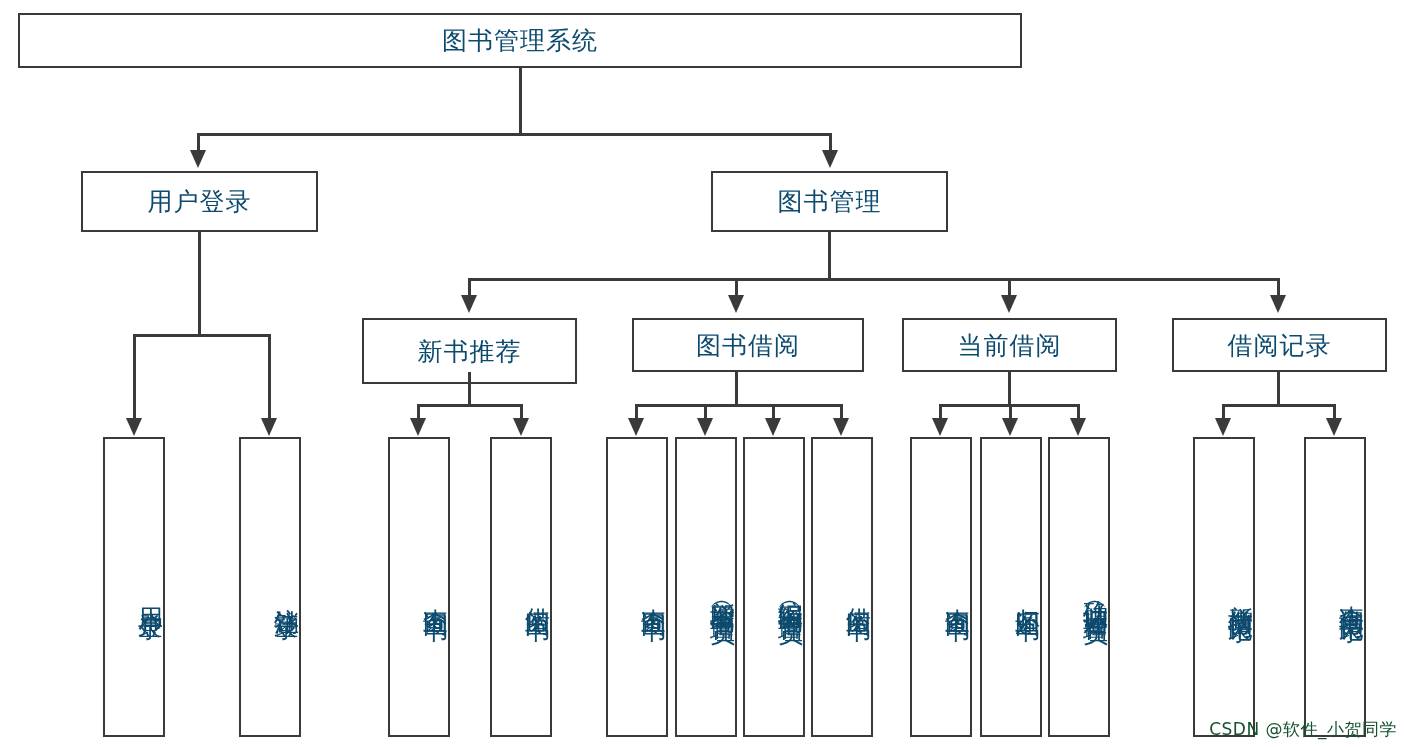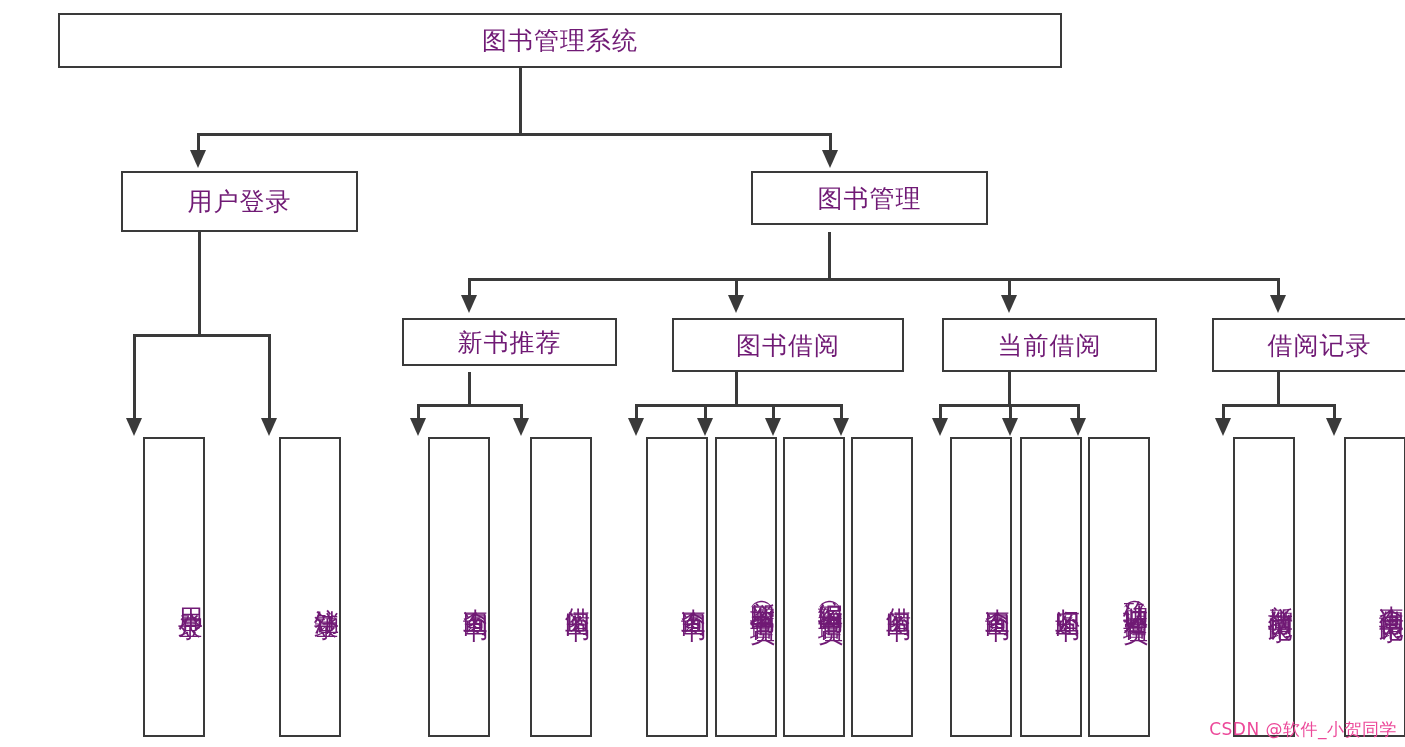--- a/index.html
+++ b/index.html
@@ -18,22 +18,21 @@
     overflow: hidden;
   }
   .node {
     position: absolute;
     box-sizing: border-box;
     border: 2px solid #3a3a3a;
     background: #ffffff;
     display: flex;
     align-items: center;
     justify-content: center;
-    color: #701a75;
-    margin-left: 40px;
+    color: #0c4a6e;
   }
   .node.horiz {
     font-size: 25px;
     letter-spacing: 1px;
   }
   .node.vert {
     writing-mode: vertical-rl;
     text-orientation: upright;
     font-size: 25px;
     letter-spacing: 3px;
@@ -63,21 +62,21 @@
     height: 0;
     border-left: 8px solid transparent;
     border-right: 8px solid transparent;
     border-top: 18px solid #3a3a3a;
   }
   .watermark {
     position: absolute;
     right: 8px;
     bottom: 6px;
     font-size: 17px;
-    color: #ec4899;
+    color: #14532d;
     letter-spacing: 0.5px;
     white-space: nowrap;
     font-family: "DejaVu Sans", "Liberation Sans", sans-serif;
   }
 </style>
 </head>
 <body>
 
 <div id="canvas">
 
@@ -92,21 +91,21 @@
   <div class="ln vline" style="left:197px; top:133px; width:3px; height:20px;"></div>
   <div class="arrow" style="left:190px; top:150px;"></div>
 
   <div class="ln vline" style="left:829px; top:133px; width:3px; height:20px;"></div>
   <div class="arrow" style="left:822px; top:150px;"></div>
 
   <div class="node horiz" style="left:81px; top:171px; width:237px; height:61px;">
     <span>用户登录</span>
   </div>
 
-  <div class="node horiz" style="left:711px; top:171px; width:237px; height:54px;">
+  <div class="node horiz" style="left:711px; top:171px; width:237px; height:61px;">
     <span>图书管理</span>
   </div>
 
   <div class="ln vline" style="left:198px; top:232px; width:3px; height:103px;"></div>
   <div class="ln hline" style="left:133px; top:334px; width:138px; height:3px;"></div>
   <div class="ln vline" style="left:133px; top:334px; width:3px; height:86px;"></div>
   <div class="arrow" style="left:126px; top:418px;"></div>
   <div class="ln vline" style="left:268px; top:334px; width:3px; height:86px;"></div>
   <div class="arrow" style="left:261px; top:418px;"></div>
 
@@ -118,21 +117,21 @@
 
   <div class="ln vline" style="left:735px; top:278px; width:3px; height:20px;"></div>
   <div class="arrow" style="left:728px; top:295px;"></div>
 
   <div class="ln vline" style="left:1008px; top:278px; width:3px; height:20px;"></div>
   <div class="arrow" style="left:1001px; top:295px;"></div>
 
   <div class="ln vline" style="left:1277px; top:278px; width:3px; height:20px;"></div>
   <div class="arrow" style="left:1270px; top:295px;"></div>
 
-  <div class="node horiz" style="left:362px; top:318px; width:215px; height:48px;">
+  <div class="node horiz" style="left:362px; top:318px; width:215px; height:66px;">
     <span>新书推荐</span>
   </div>
 
   <div class="node horiz" style="left:632px; top:318px; width:232px; height:54px;">
     <span>图书借阅</span>
   </div>
 
   <div class="node horiz" style="left:1172px; top:318px; width:215px; height:54px;">
     <span>借阅记录</span>
   </div>

